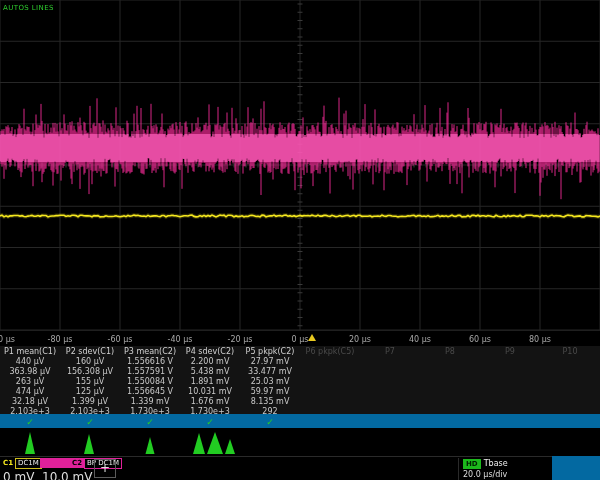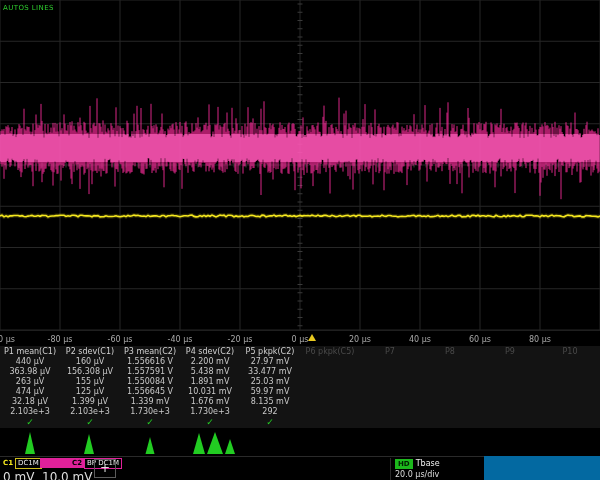--- a/index.html
+++ b/index.html
@@ -10,30 +10,30 @@
   .plot{position:absolute;left:0;top:0;width:600px;height:330px;background:#000;}
   .plot svg{position:absolute;left:0;top:0;}
   .status{position:absolute;left:3px;top:4px;font-size:7px;color:#2ecc2e;letter-spacing:.4px;z-index:5;}
   
   .time-axis{position:absolute;left:0;top:330px;width:600px;height:16px;overflow:hidden;
              border-top:1px solid #1f1f1f;background:#000;}
   .axis-label{position:absolute;top:4px;transform:translateX(-50%);font-size:8px;color:#a8a8a8;white-space:nowrap;}
   .trig{position:absolute;left:308px;top:3px;width:0;height:0;border-left:4px solid transparent;
         border-right:4px solid transparent;border-bottom:7px solid #e8c81f;}
   
-  .meas-table{position:absolute;left:0;top:346px;width:600px;height:82px;display:grid;
+  .meas-table{position:absolute;left:0;top:346px;width:600px;height:68px;display:grid;
               grid-template-columns:repeat(10,1fr);grid-auto-rows:10px;background:#131313;padding-top:1px;}
   .mcell{font-size:8px;line-height:10px;text-align:center;color:#c9c9c9;overflow:hidden;white-space:nowrap;}
   .mhead{color:#d2d2d2;}
   .mhead.dim{color:#4a4a4a;}
   .ck{font-size:9px;}
   
   .trend{position:absolute;left:0;top:428px;width:600px;height:28px;background:#000;}
   
-  .bottom-bar{position:absolute;left:0;top:456px;width:484px;height:24px;background:#000;
+  .bottom-bar{position:absolute;left:0;top:456px;width:552px;height:24px;background:#000;
               border-top:1px solid #2a2a2a;font-size:7px;color:#e8e8e8;}
   .ch-area{position:absolute;top:1px;height:22px;white-space:nowrap;}
   .c1-area{left:1px;width:38px;}
   .c2-area{left:40px;width:50px;}
   .badge{display:inline-block;font-weight:bold;padding:0 2px;line-height:10px;}
   .c1-id{color:#f5e81f;}
   .tag{display:inline-block;border:1px solid;padding:0 2px;line-height:9px;color:#eee;}
   .c1-tag{border-color:#cdbd1d;}
   .c2-id{background:#e0219a;color:#000;padding-left:32px;}
   .c2-tag{border-color:#e0219a;}

